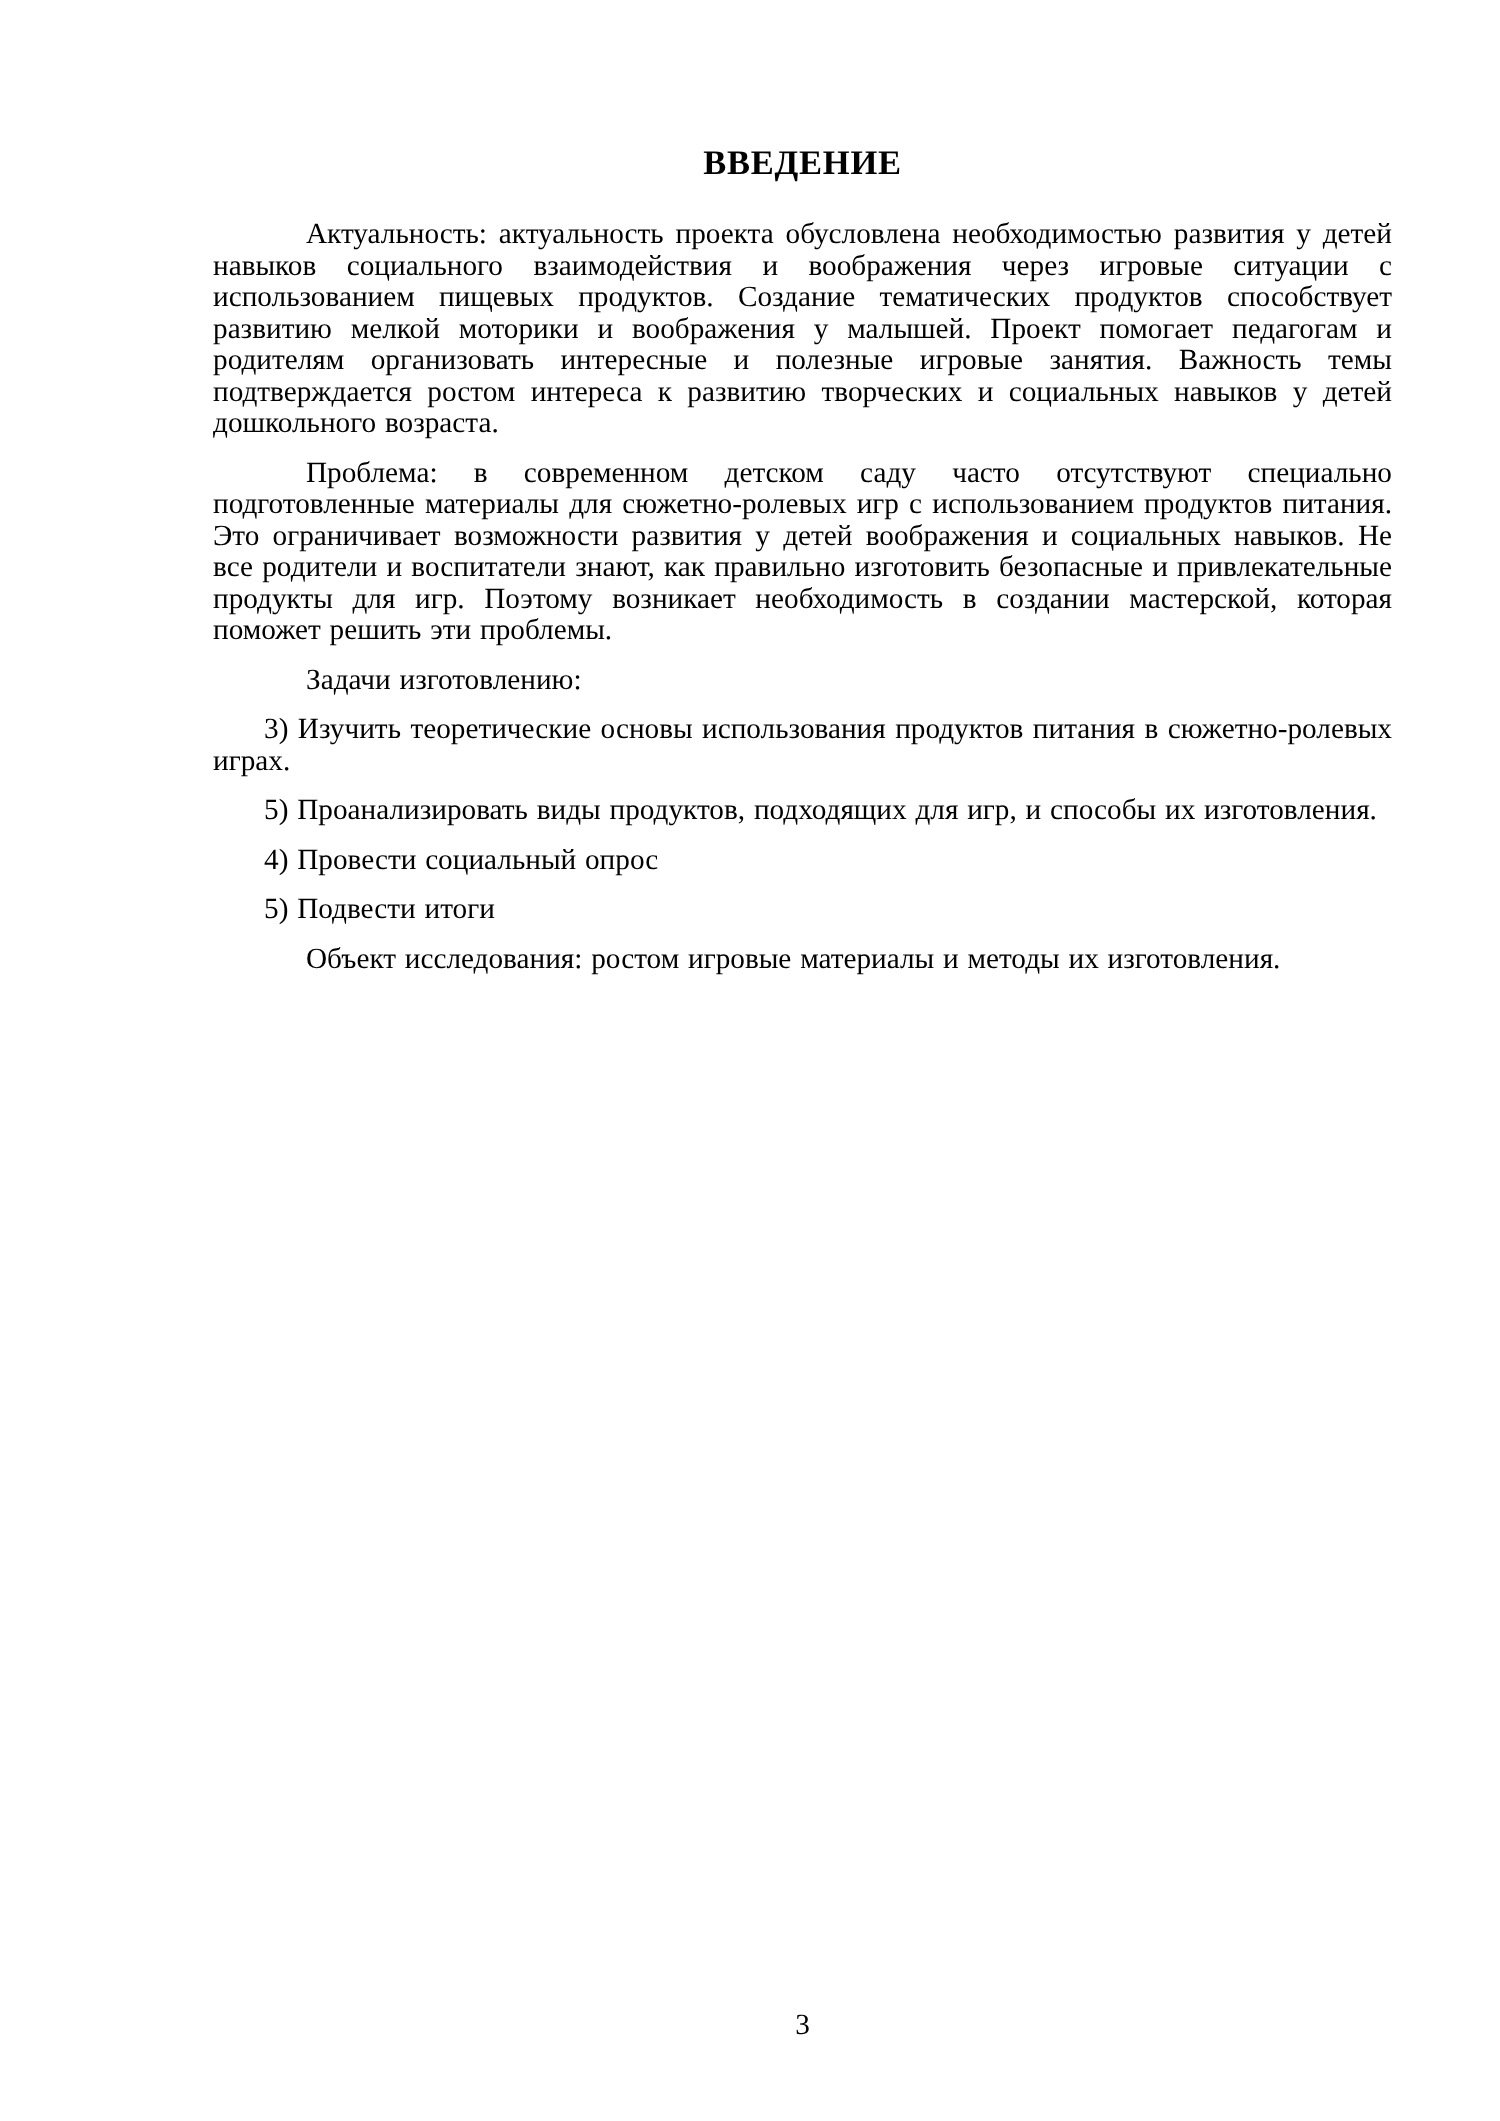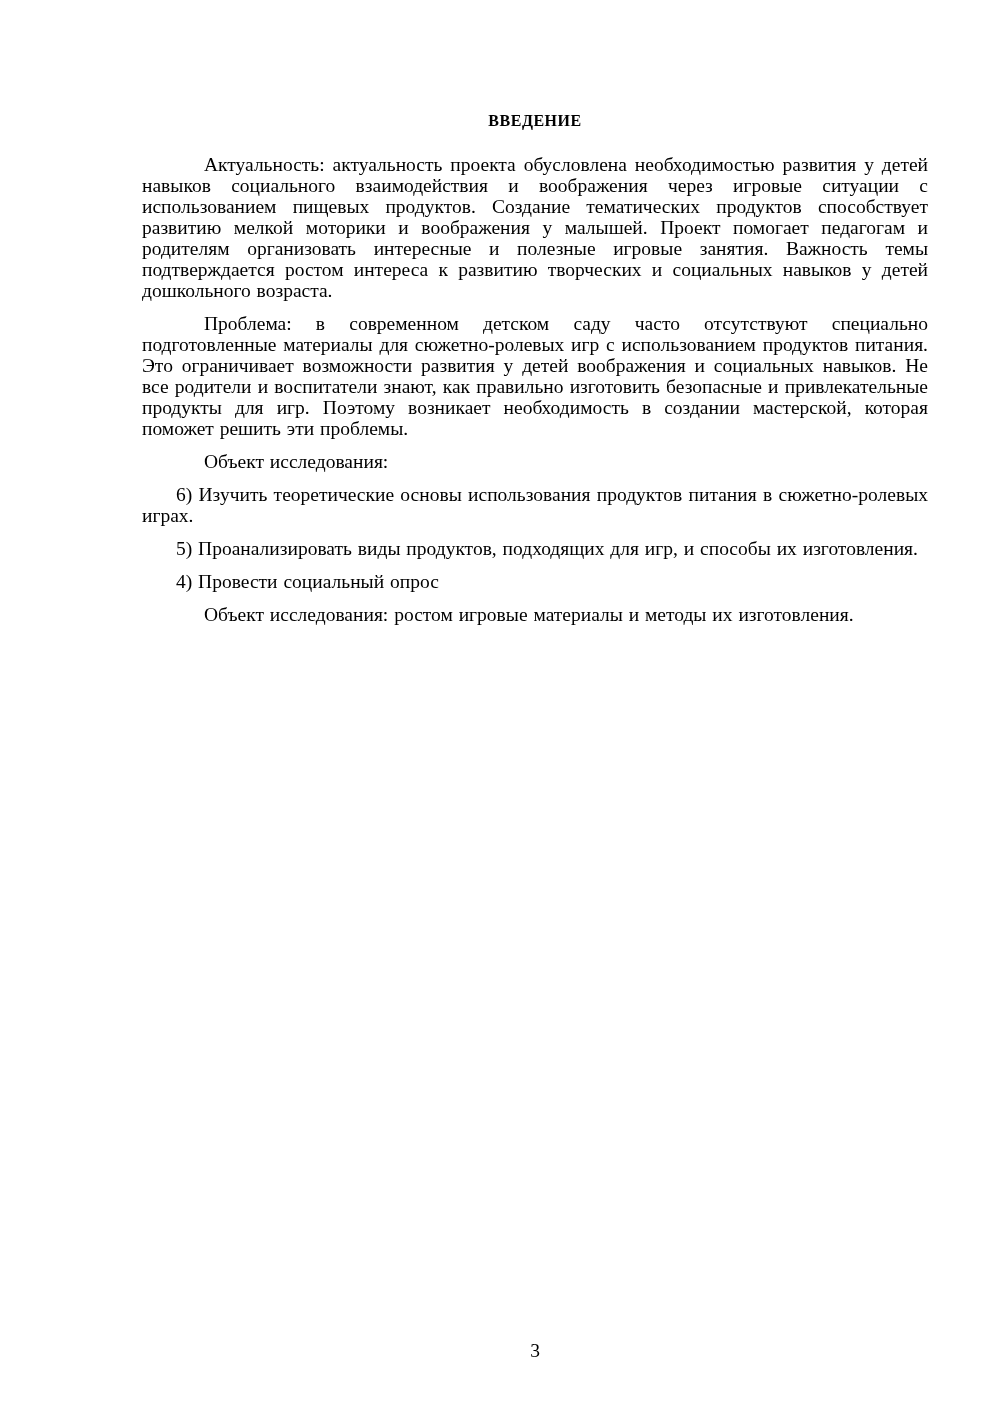--- a/index.html
+++ b/index.html
@@ -17,24 +17,24 @@
     .page {
       box-sizing: border-box;
       width: 1000px;
       height: 1414px;
       padding: 96px 72px 80px 142px;
       position: relative;
       background: #ffffff;
       overflow: hidden;
     }
     .doc-title {
-      font-size: 16px;
+      font-size: 23px;
       font-weight: bold;
       text-align: center;
-      margin: 16px 0 24px 0;
+      margin: 0 0 24px 0;
       letter-spacing: 0.5px;
     }
     .para {
       font-size: 19.5px;
       line-height: 21px;
       text-align: justify;
       margin: 0 0 12px 0;
       text-indent: 62px;
       word-spacing: 1px;
     }
@@ -61,27 +61,28 @@
 
 <div class="page">
 
   <h1 class="doc-title">ВВЕДЕНИЕ</h1>
 
   <p class="para">Актуальность: актуальность проекта обусловлена необходимостью развития у детей навыков социального взаимодействия и воображения через игровые ситуации с использованием пищевых продуктов. Создание тематических продуктов способствует развитию мелкой моторики и воображения у малышей. Проект помогает педагогам и родителям организовать интересные и полезные игровые занятия. Важность темы подтверждается ростом интереса к развитию творческих и социальных навыков у детей дошкольного возраста.</p>
 
   <p class="para">Проблема: в современном детском саду часто отсутствуют специально подготовленные материалы для сюжетно-ролевых игр с использованием продуктов питания. Это ограничивает возможности развития у детей воображения и социальных навыков. Не все родители и воспитатели знают, как правильно изготовить безопасные и привлекательные продукты для игр. Поэтому возникает необходимость в создании мастерской, которая поможет решить эти проблемы.</p>
 
 
-  <p class="para subhead">Объект исследования:</p>
+  <p class="para subhead">Задачи изготовлению:</p>
 
-  <p class="para list-item">6) Изучить теоретические основы использования продуктов питания в сюжетно-ролевых играх.</p>
+  <p class="para list-item">3) Изучить теоретические основы использования продуктов питания в сюжетно-ролевых играх.</p>
 
   <p class="para list-item">5) Проанализировать виды продуктов, подходящих для игр, и способы их изготовления.</p>
 
 
   <p class="para list-item short">4) Провести социальный опрос</p>
 
+  <p class="para list-item short">5) Подвести итоги</p>
 
   <p class="para">Объект исследования: ростом игровые материалы и методы их изготовления.</p>
 
   <div class="page-number">3</div>
 
 </div>
 
 </body></html>

